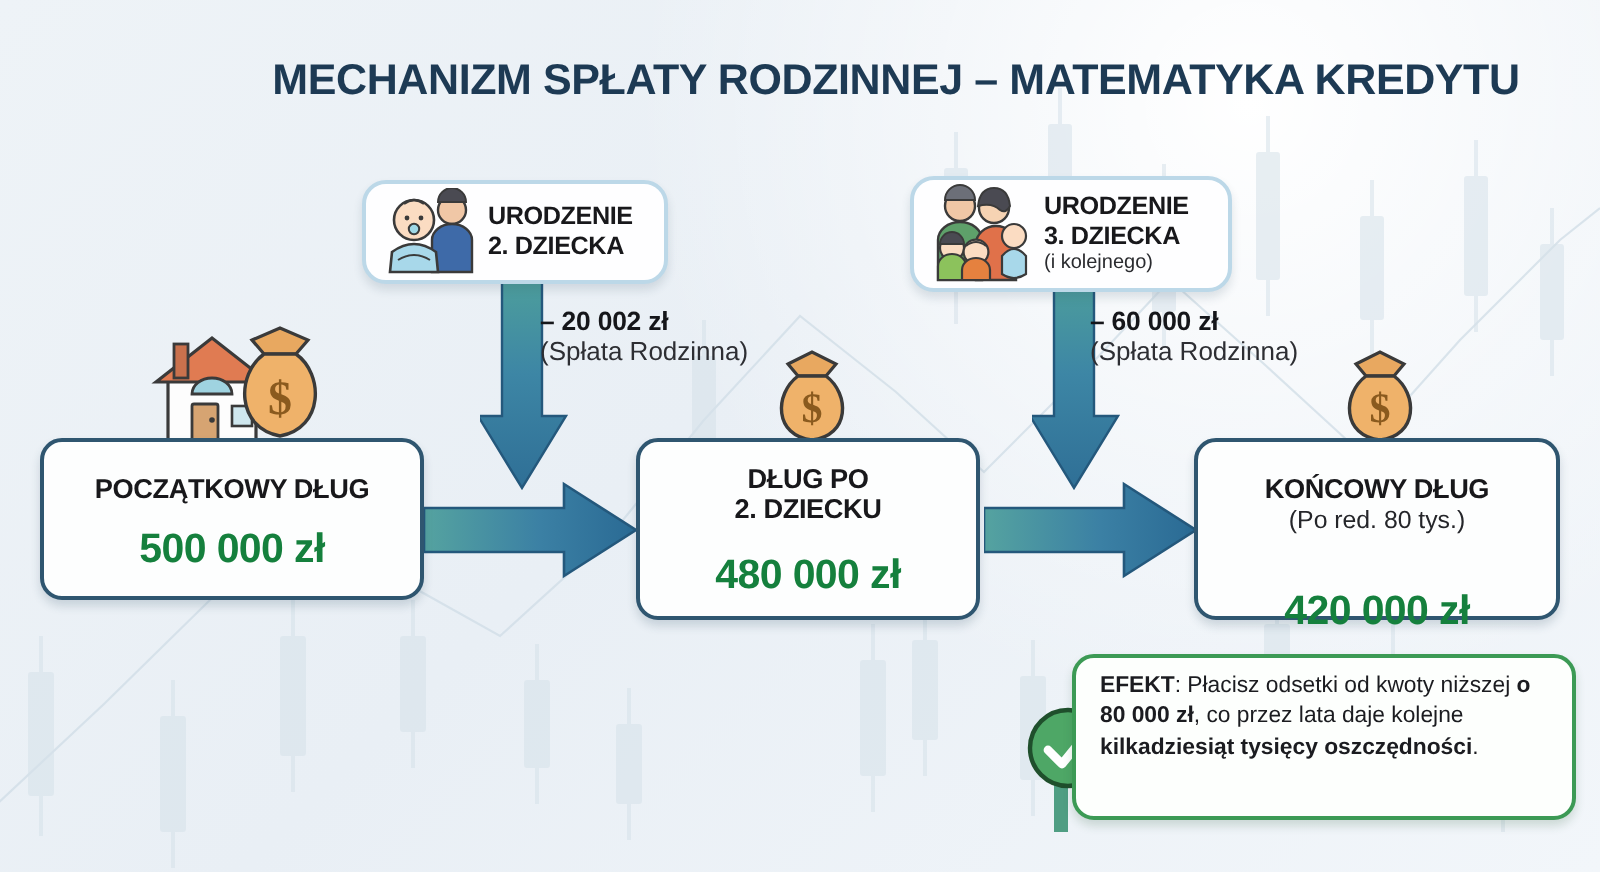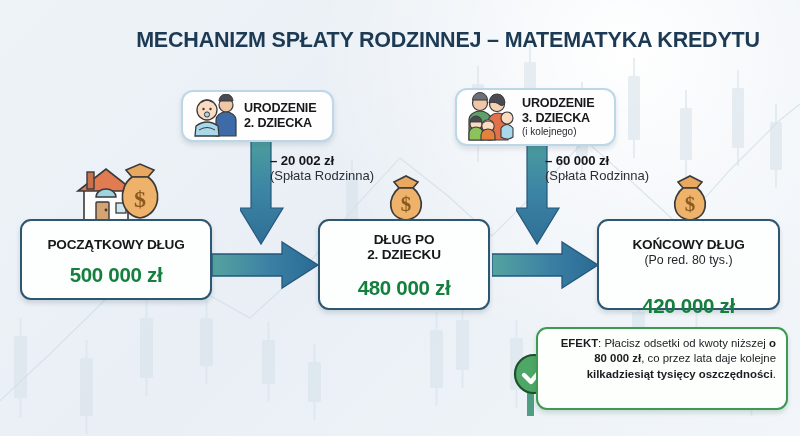--- a/index.html
+++ b/index.html
@@ -79,21 +79,21 @@
   .ded .note{font-size:13px;color:#2d2e33;margin-top:0px;}
   #ded1{left:270px;top:153px;}
   #ded2{left:545px;top:153px;}
 
   
   #effect{
     position:absolute;left:536px;top:327px;width:252px;height:83px;
     background:#fdfffd;border:2px solid #3c9a55;border-radius:11px;
     box-shadow:0 3px 5px rgba(40,90,55,.18);
     box-sizing:border-box;padding:7px 10px 0 12px;
-    text-align:right;
+    text-align:left;
     font-size:11.4px;color:#1b1c20;line-height:1.35;
   }
   #effect b{font-weight:bold;}
   #check{position:absolute;left:512px;top:352px;}
 
   .lbl{font-weight:bold;}
 </style>
 </head>
 <body>
 

